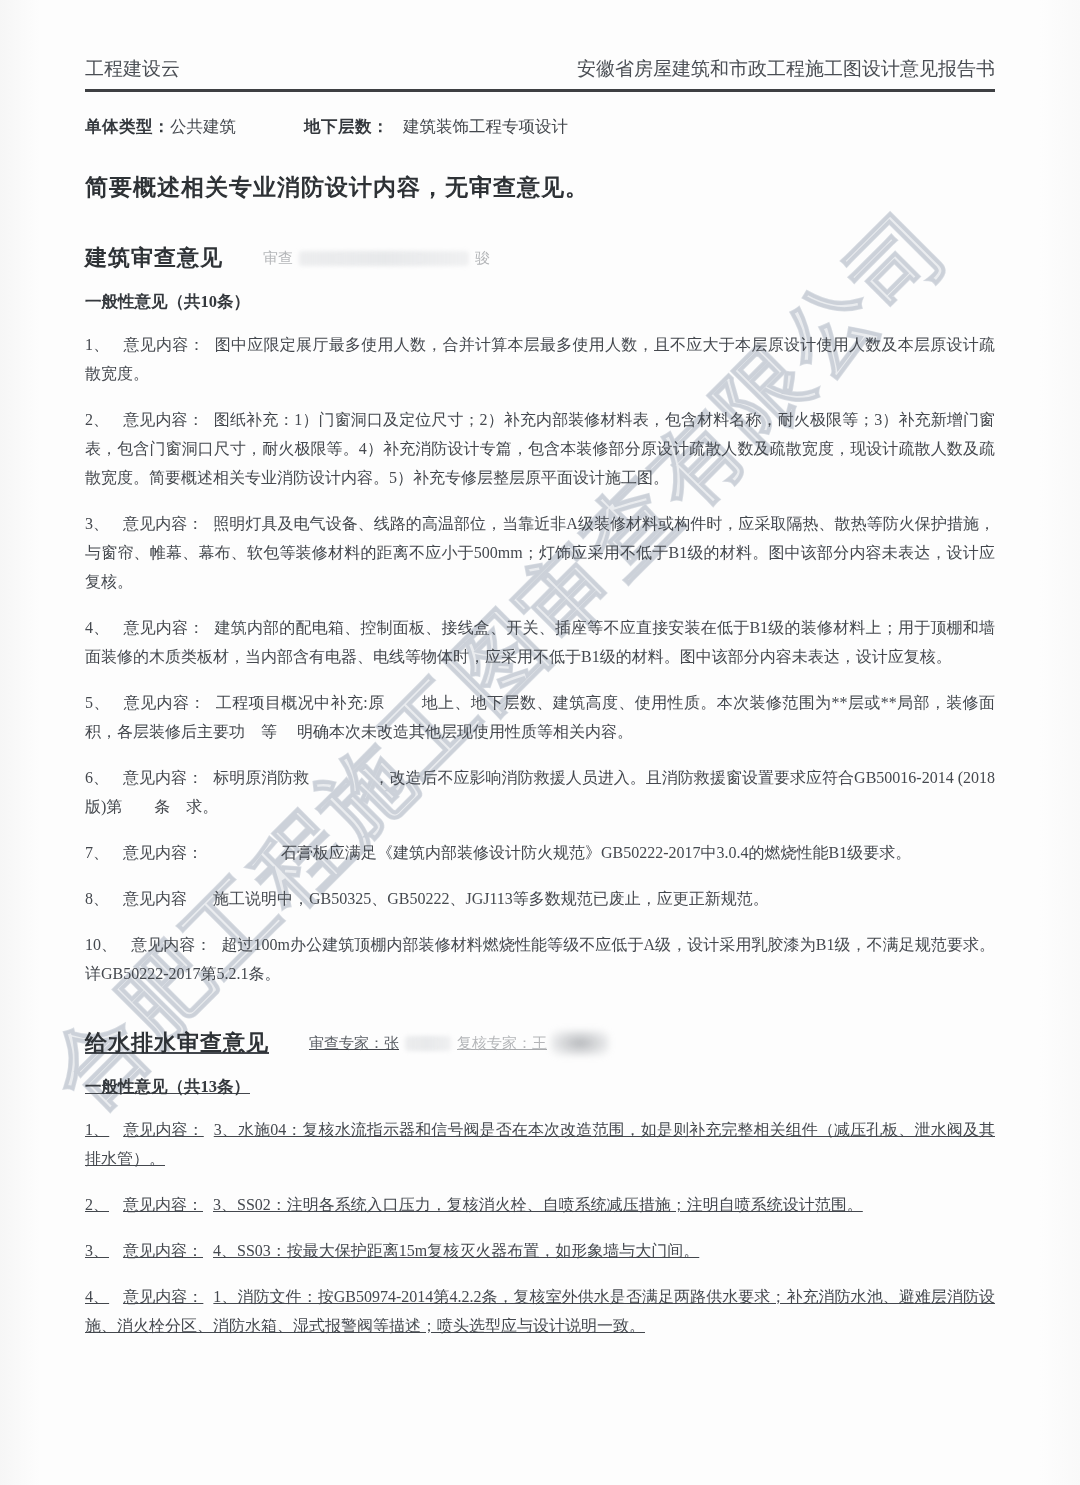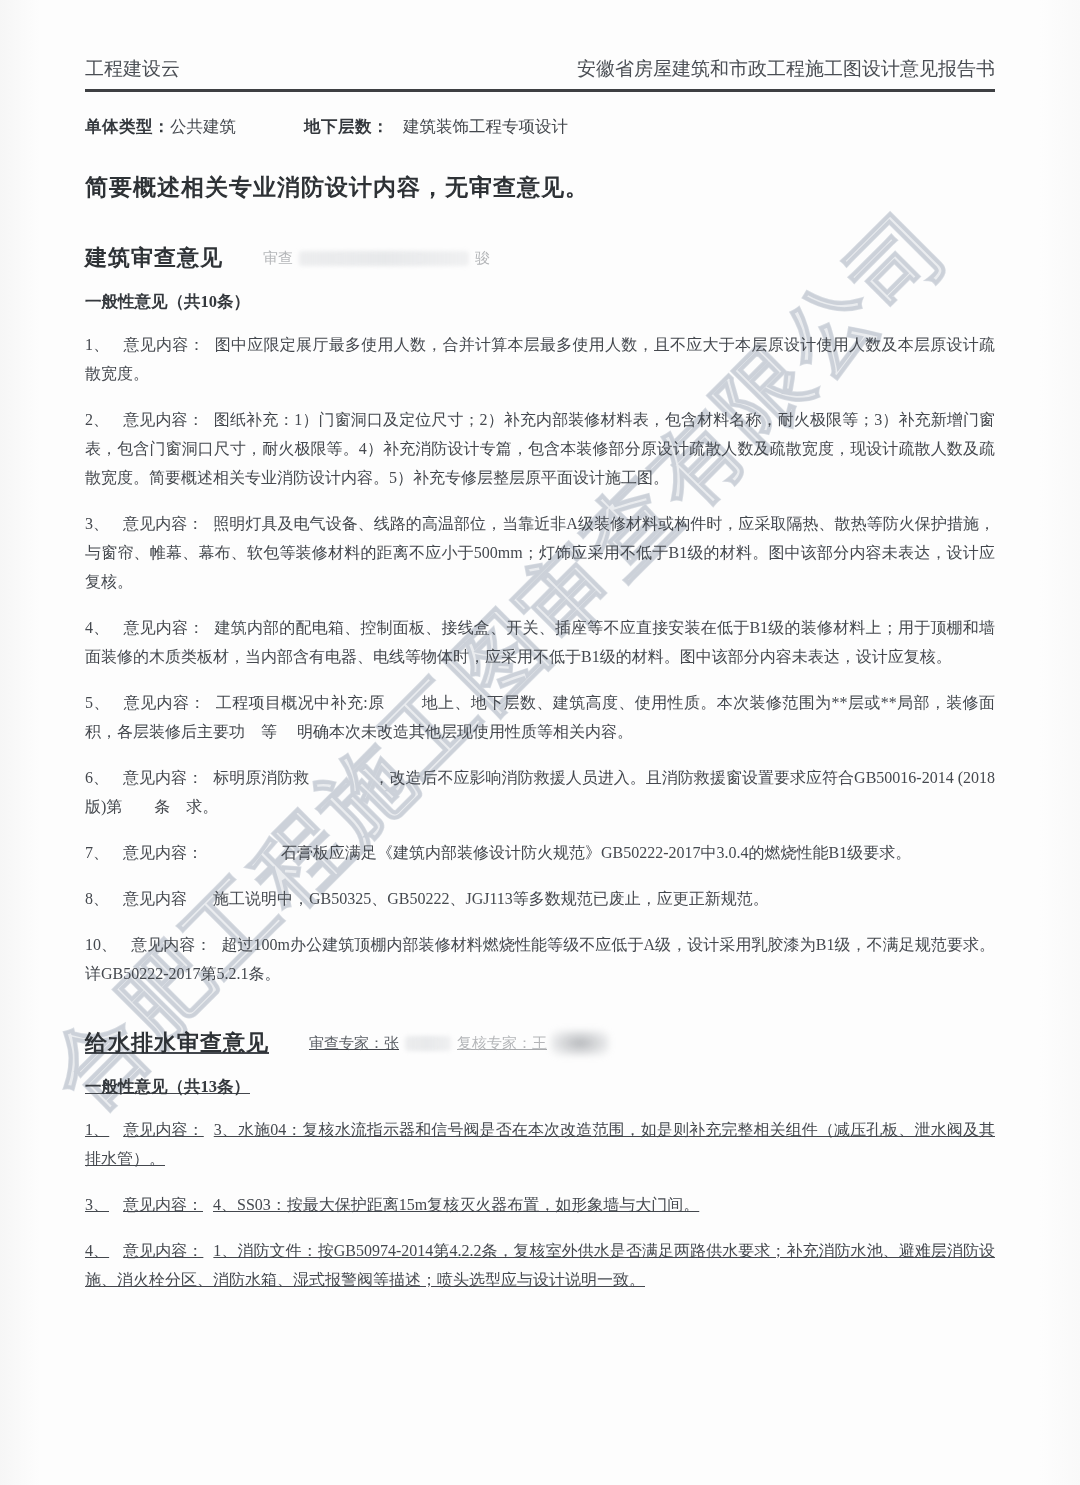--- a/index.html
+++ b/index.html
@@ -147,17 +147,18 @@
         <span class="experts">
           <span>审查专家：张</span>
           <span class="blur-strip strip-small"></span>
           <span class="ghost">复核专家：王</span>
           <span class="smudge"></span>
         </span>
       </div>
       <div class="subhead">一般性意见（共13条）</div>
 
       <p class="item"><span class="num">1、</span><span class="label">意见内容：</span><span>3、水施04：复核水流指示器和信号阀是否在本次改造范围，如是则补充完整相关组件（减压孔板、泄水阀及其排水管）。</span></p>
+      <p class="item"><span class="num">2、</span><span class="label">意见内容：</span><span>3、SS02：注明各系统入口压力，复核消火栓、自喷系统减压措施；注明自喷系统设计范围。</span></p>
       <p class="item"><span class="num">3、</span><span class="label">意见内容：</span><span>4、SS03：按最大保护距离15m复核灭火器布置，如形象墙与大门间。</span></p>
       <p class="item"><span class="num">4、</span><span class="label">意见内容：</span><span>1、消防文件：按GB50974-2014第4.2.2条，复核室外供水是否满足两路供水要求；补充消防水池、避难层消防设施、消火栓分区、消防水箱、湿式报警阀等描述；喷头选型应与设计说明一致。</span></p>
     </div>
   </div>
 </div>
 
 </body></html>

